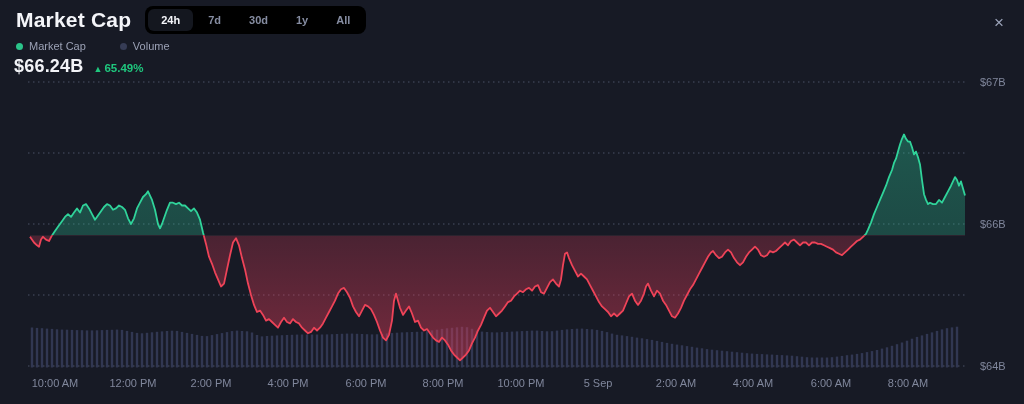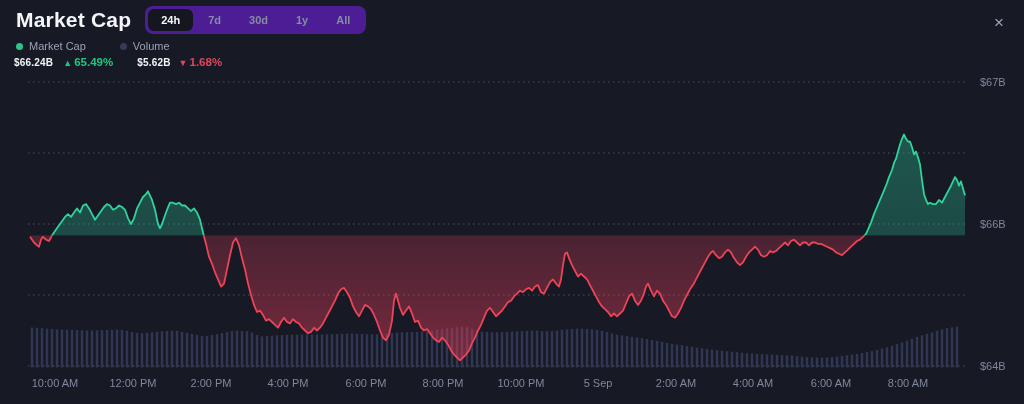--- a/index.html
+++ b/index.html
@@ -1,29 +1,29 @@
 <!DOCTYPE html>
 <html><head>
 <meta charset="utf-8">
 <style>
   html,body{margin:0;padding:0;background:#171a25;}
   body{width:1024px;height:404px;overflow:hidden;font-family:"Liberation Sans",sans-serif;-webkit-font-smoothing:antialiased;}
   .window{position:relative;width:1024px;height:404px;background:#171a25;color:#e8eaf2;}
   .chart-svg{position:absolute;left:0;top:0;width:1024px;height:404px;display:block;}
   .header{position:absolute;left:16px;top:6px;display:flex;align-items:center;gap:14px;z-index:5;}
   .title{font-size:21px;font-weight:bold;color:#f4f5f9;letter-spacing:.2px;}
-  .tabbar{display:flex;align-items:center;background:#4c1d95;border-radius:8px;padding:3px;gap:2px;}
+  .tabbar{display:flex;align-items:center;background:#000000;border-radius:8px;padding:3px;gap:2px;}
   .tab{font-size:11px;font-weight:bold;color:#868da2;padding:5px 13px;border-radius:6px;cursor:pointer;white-space:nowrap;}
   .tab.active{background:#14171f;color:#f5f6fa;}
   .close-btn{position:absolute;right:16px;top:10px;font-size:17px;color:#9aa2b8;cursor:pointer;z-index:5;line-height:1;padding:4px;}
   .legend{position:absolute;left:16px;top:40px;display:flex;gap:34px;z-index:5;}
   .legend-item{display:flex;align-items:center;gap:6px;font-size:11px;color:#9ba1b5;}
   .dot{width:7px;height:7px;border-radius:50%;display:inline-block;}
   .values{position:absolute;left:14px;top:56px;display:flex;align-items:baseline;gap:10px;z-index:5;}
-  .val{font-size:10px;font-weight:bold;color:#f2f3f7;letter-spacing:.2px;}
+  .val{font-size:18px;font-weight:bold;color:#f2f3f7;letter-spacing:.2px;}
   .chg{font-size:11.5px;font-weight:bold;display:flex;align-items:baseline;gap:2px;}
   .chg .arrow{font-size:9px;}
   .chg.up{color:#1fc77e;}
   .chg.down{color:#e0465c;}
   .vol-group{margin-left:14px;display:flex;align-items:baseline;gap:8px;}
   text{font-family:"Liberation Sans",sans-serif;}
 </style>
 </head>
 <body>
 
@@ -293,22 +293,15 @@
       <span>Volume</span>
     </div>
   </div>
 
   <div class="values">
     <span class="val">$66.24B</span>
     <span class="chg up">
       <span class="arrow">▲</span>
       <span>65.49%</span>
     </span>
-    <span class="vol-group">
-      <span class="val">$5.62B</span>
-      <span class="chg down">
-        <span class="arrow">▼</span>
-        <span>1.68%</span>
-      </span>
-    </span>
   </div>
 
 </div>
 
 </body></html>

